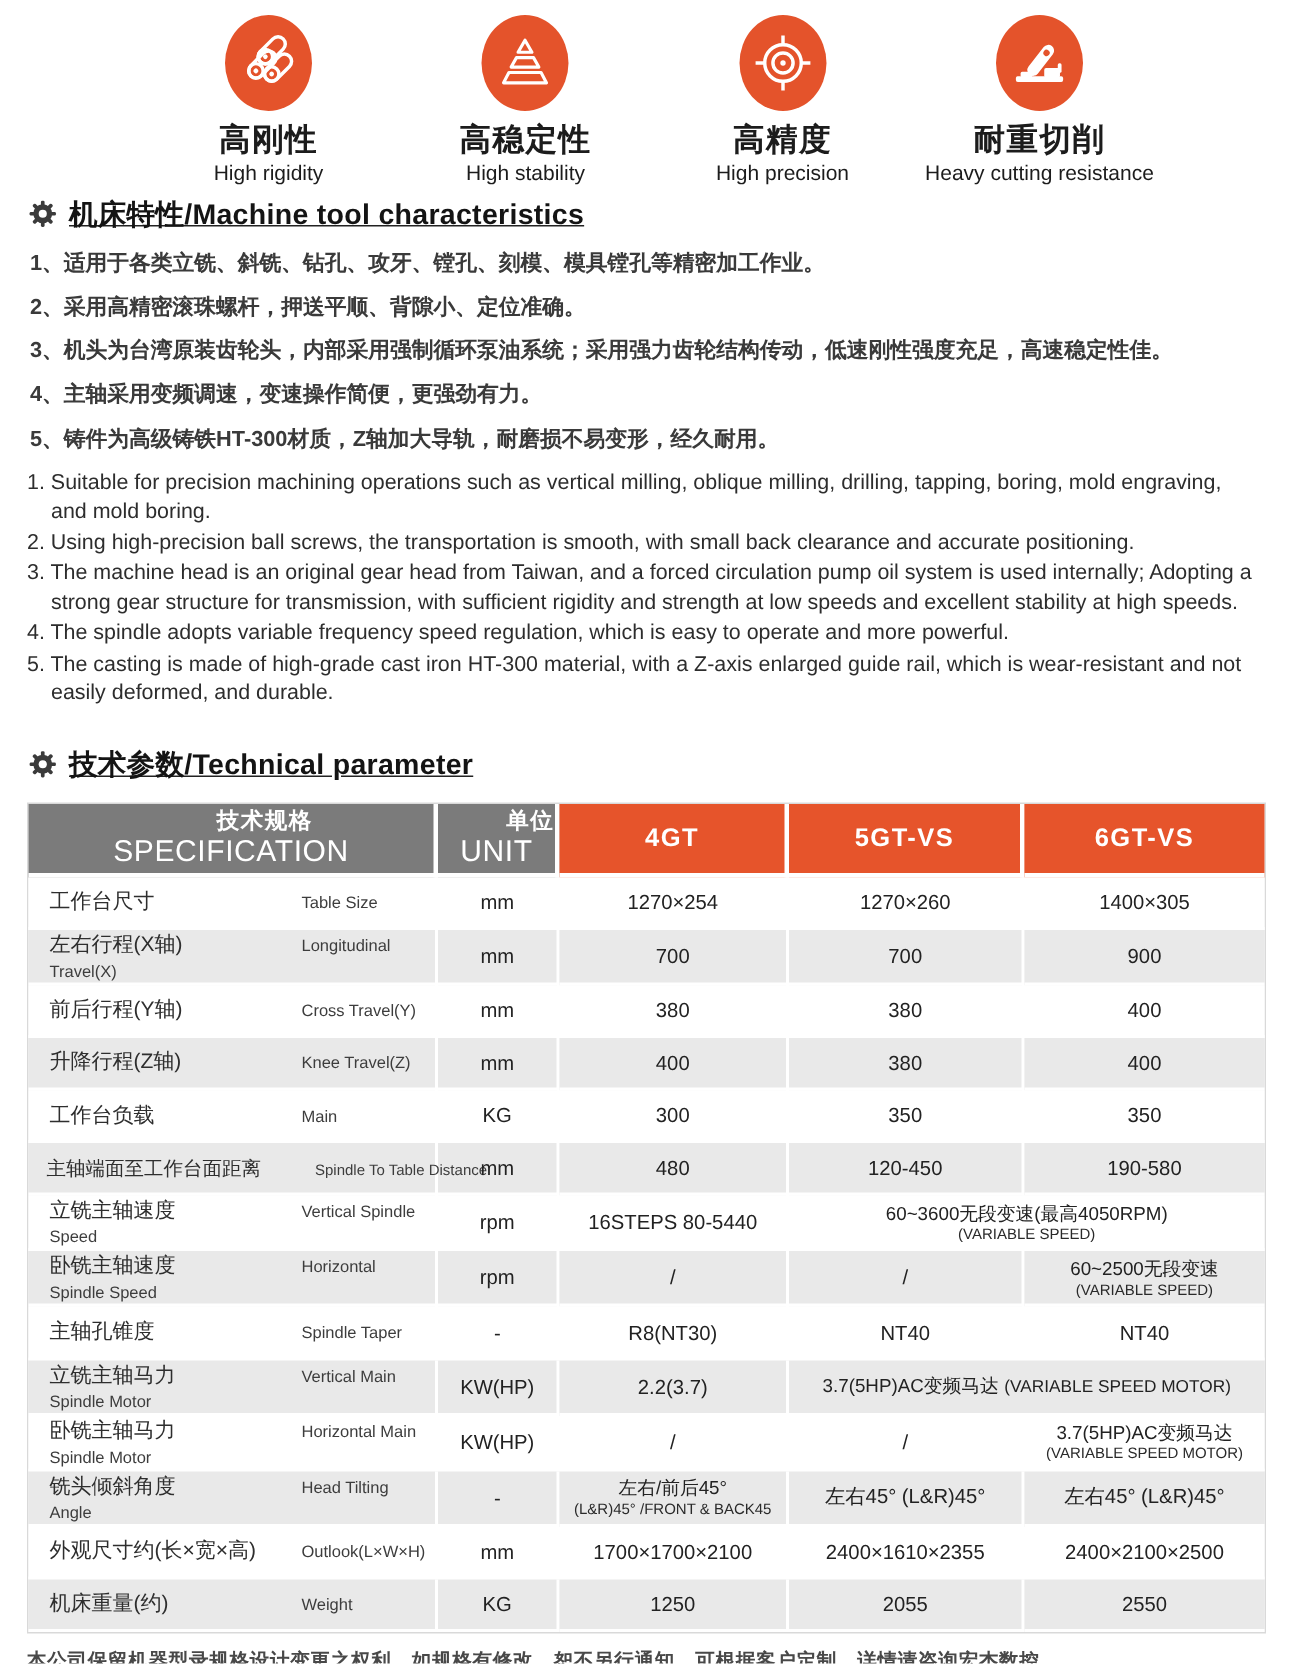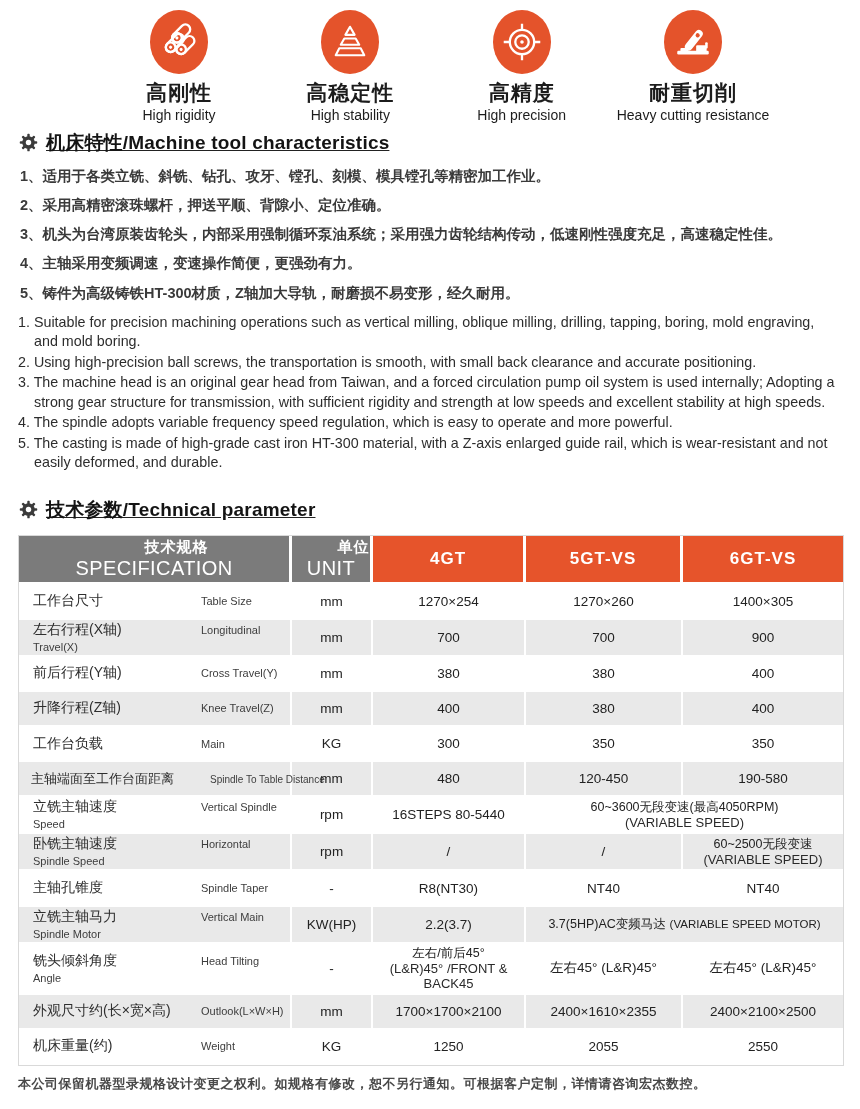--- a/index.html
+++ b/index.html
@@ -63,21 +63,21 @@
   .spec-table tbody tr:nth-child(even) td { background:var(--row-alt,#e9e9e9); }
 
   .spec-cell { text-align:left !important; padding-left:14px !important; }
   .spec-cn { display:inline-block; min-width:168px; font-size:14px; color:#2e2e2e; }
   .spec-en { font-size:11px; color:#3d3d3d; }
   .spec-cell.tight { white-space:nowrap; padding-left:12px !important; }
   .spec-cell.tight .spec-cn { min-width:0; font-size:13px; }
   .spec-cell.tight .spec-en { font-size:10px;margin-left:36px; }
 
   .v-small { font-size:12.5px; }
-  .vsub { display:block; font-size:13px; line-height:1.15; color:#2a2a2a; }
+  .vsub { display:block; font-size:10px; line-height:1.15; color:#2a2a2a; }
   .inline-sub { font-size:11.5px; }
 
   
   .footnote { margin-top:9px; }
   .fn-cn { font-size:13px; font-weight:700; color:#484848; letter-spacing:0.5px; }
 </style>
 </head>
 <body>
 
 <div class="page">
@@ -298,20 +298,30 @@
       <tr>
         <td class="spec-cell"><span class="spec-cn">立铣主轴马力</span><span class="spec-en">Vertical Main Spindle Motor</span></td>
         <td>KW(HP)</td>
         <td>2.2(3.7)</td>
         <td colspan="2">
           <span class="v-small">3.7(5HP)AC变频马达</span>
           <span class="inline-sub">(VARIABLE SPEED MOTOR)</span>
         </td>
       </tr>
       <tr>
+        <td class="spec-cell"><span class="spec-cn">卧铣主轴马力</span><span class="spec-en">Horizontal Main Spindle Motor</span></td>
+        <td>KW(HP)</td>
+        <td>/</td>
+        <td>/</td>
+        <td>
+          <span class="v-small">3.7(5HP)AC变频马达</span>
+          <span class="vsub">(VARIABLE SPEED MOTOR)</span>
+        </td>
+      </tr>
+      <tr>
         <td class="spec-cell"><span class="spec-cn">铣头倾斜角度</span><span class="spec-en">Head Tilting Angle</span></td>
         <td>-</td>
         <td>
           <span class="v-small">左右/前后45°</span>
           <span class="vsub">(L&amp;R)45° /FRONT &amp; BACK45</span>
         </td>
         <td>左右45° (L&amp;R)45°</td>
         <td>左右45° (L&amp;R)45°</td>
       </tr>
       <tr>

